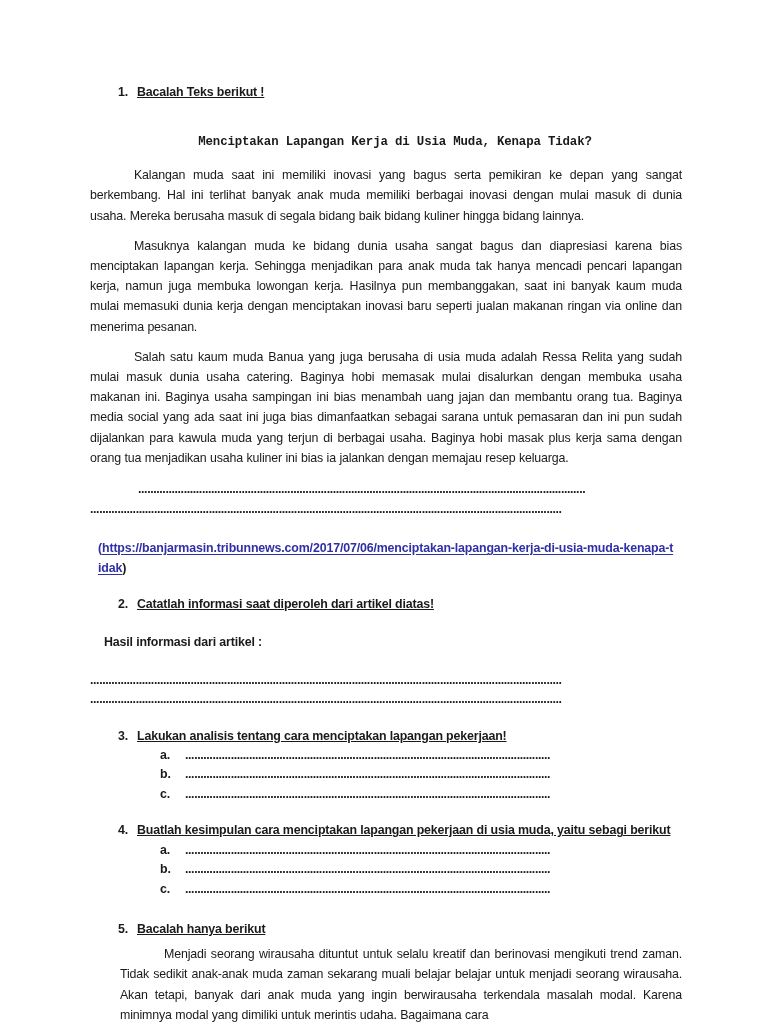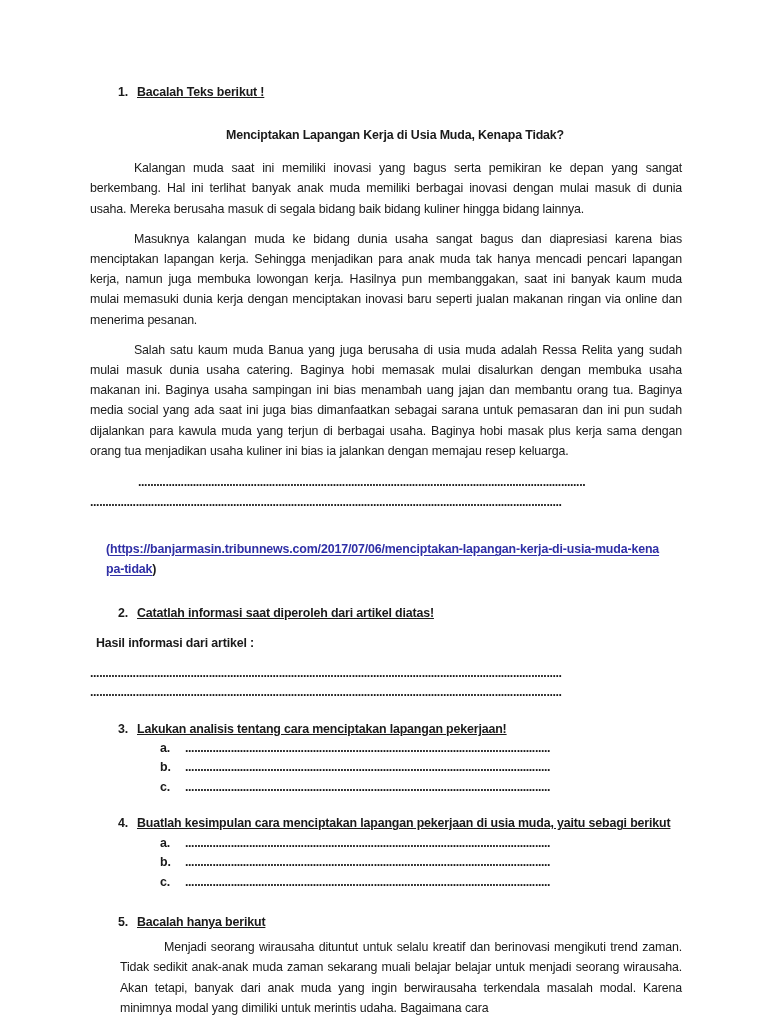--- a/index.html
+++ b/index.html
@@ -40,23 +40,24 @@
     margin: 0 0 10px 0;
     text-indent: 44px;
     word-spacing: 0.2px;
   }
 
   .title {
     font-size: 12.4px;
     line-height: 20px;
     font-weight: bold;
     text-align: center;
-    margin: 9px 0 13px 0;
+    margin: 16px 0 13px 0;
     padding-left: 18px;
     letter-spacing: -0.15px;
+    font-family: Liberation Mono, monospace;
   }
 
   
   .numitem {
     position: relative;
     padding-left: 47px;
     font-size: 12.4px;
     line-height: 20.2px;
     font-weight: bold;
     letter-spacing: -0.15px;
@@ -106,36 +107,36 @@
   .dots.full { width: 592px; }
   .dots.sub  { width: 497px; }
   .dots.indented { padding-left: 48px; width: 544px; box-sizing: border-box; }
 
   
   .linkline {
     font-size: 12.4px;
     line-height: 19.6px;
     font-weight: bold;
     letter-spacing: -0.15px;
-    margin: 16px;
+    margin: 8px;
     word-break: break-all;
   }
   .url {
     color: #2f2fa6;
     text-decoration: underline;
     text-underline-offset: 1.5px;
   }
   .paren { color: #2f2fa6; }
 
   .label {
     font-size: 12.4px;
     line-height: 20.2px;
     font-weight: bold;
     letter-spacing: -0.15px;
-    margin: 0;
+    margin: 8px;
     padding-left: 6px;
   }
 
   .gap-2  { height: 2px; }
   .gap-5  { height: 5px; }
   .gap-8  { height: 8px; }
   .gap-10 { height: 10px; }
   .gap-12 { height: 12px; }
   .gap-14 { height: 14px; }
   .gap-16 { height: 16px; }

